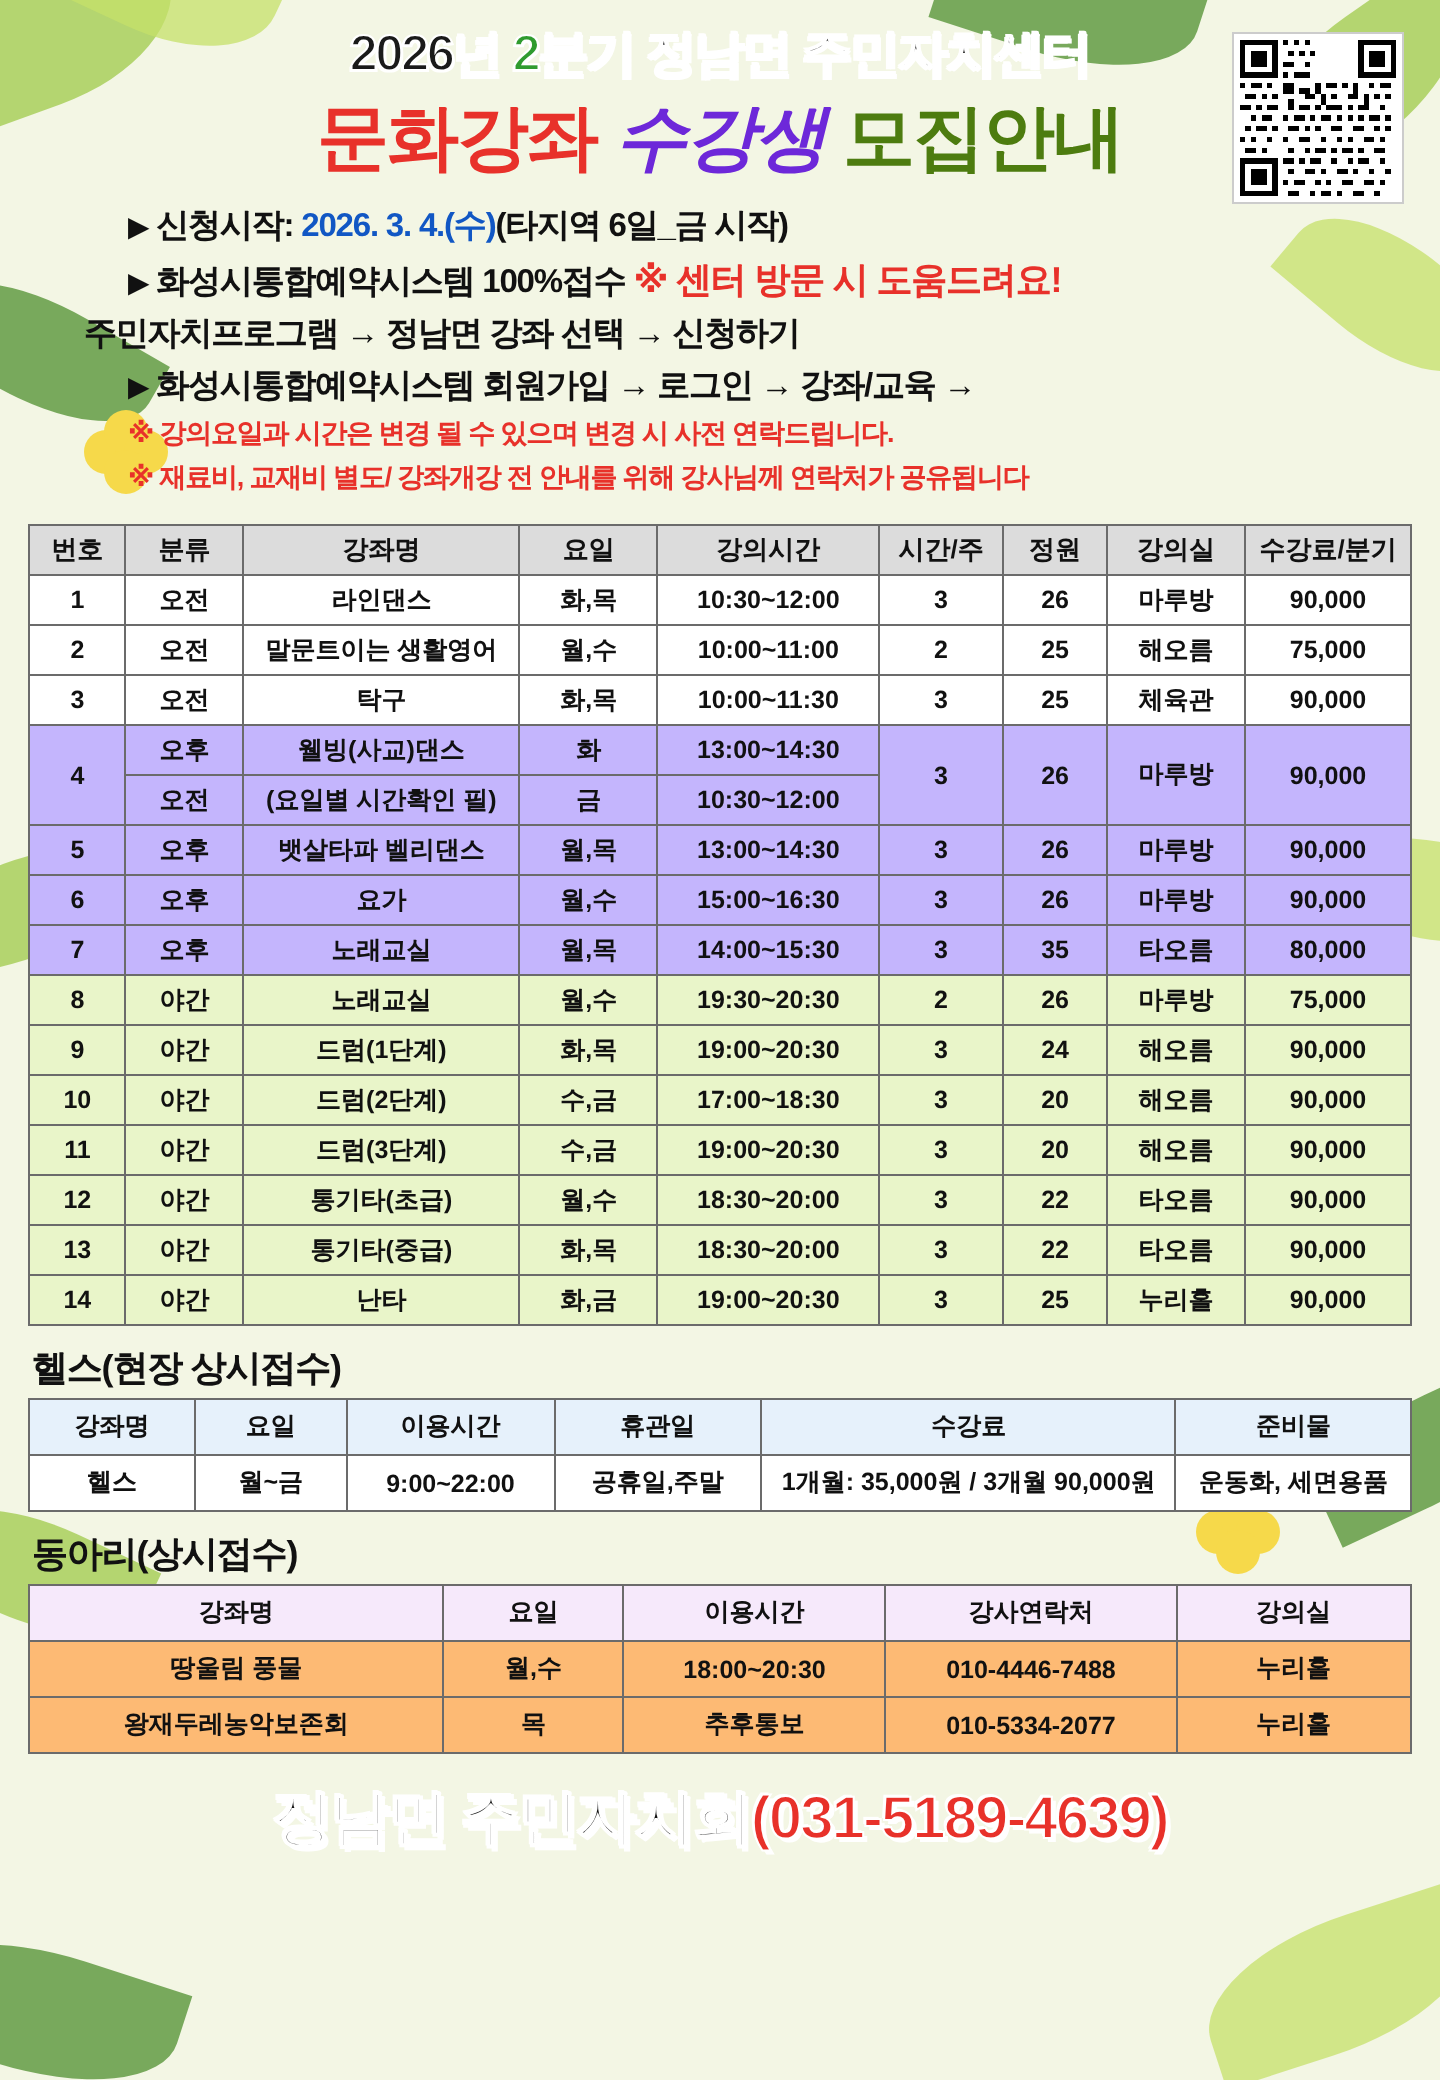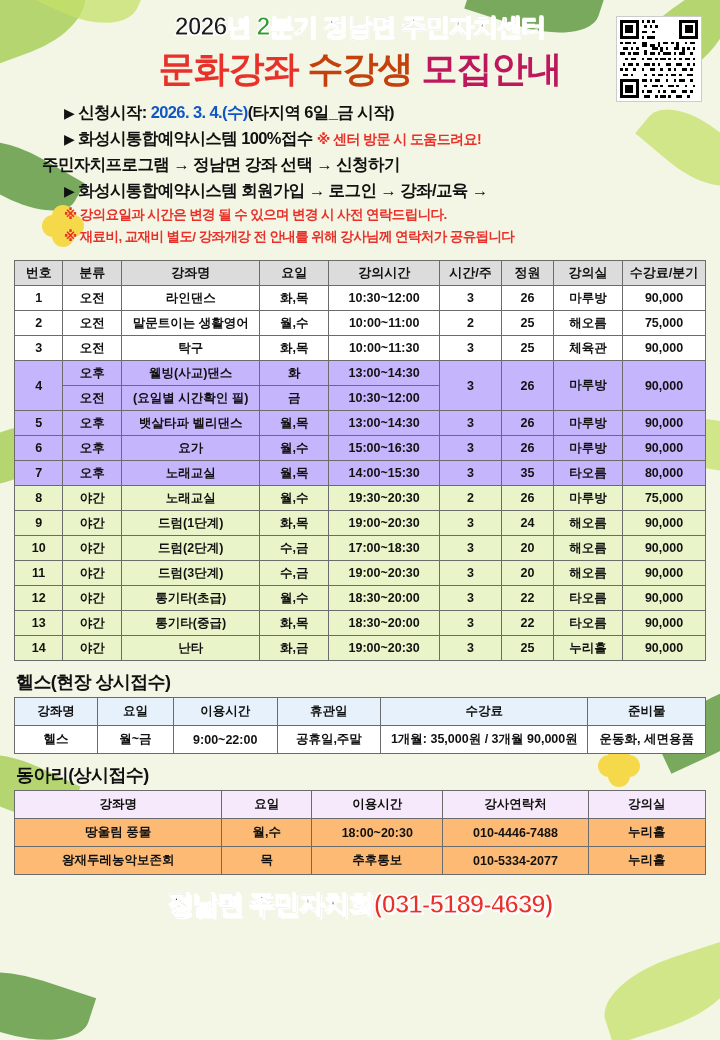--- a/index.html
+++ b/index.html
@@ -24,22 +24,22 @@
   .hdr { text-align:center; position:relative; }
   .hdr-line1 {
     font-size: 25px; font-weight:bold; letter-spacing:-1px;
     -webkit-text-stroke: 1px #fff;
     text-shadow: 1px 1px 0 #fff, -1px 1px 0 #fff;
   }
   .hdr-line1 .b { color:#1a1a1a; }
   .hdr-line1 .g { color:#2f9b2f; }
   .hdr-line2 { font-size: 36px; font-weight:bold; letter-spacing:-1px; margin-top:2px; }
   .hdr-line2 .r { color:#e8312a; }
-  .hdr-line2 .b { color:#c2410c; }
-  .hdr-line2 .o { color:#be185d; }
+  .hdr-line2 .b { color:#6d28d9;font-style:italic; }
+  .hdr-line2 .o { color:#4d7c0f; }
 
   .qr {
     position:absolute; right: 4px; top: 6px;
     width: 86px; height: 86px; background:#fff; padding:3px; border:1px solid #ccc;
     z-index: 5;
   }
   .qr canvas, .qr .qrgrid { width:100%; height:100%; display:block; }
 
   
   .notices { margin-top:8px; padding-left: 6px; }
@@ -71,21 +71,21 @@
     padding: 5px 3px; color:#111; height: 28px; font-weight:bold;
   }
   .health-tbl th { background:#e6f1fb; }
   .health-tbl td { background:#ffffff; }
   .club-tbl th { background:#f6e9fb; }
   .club-tbl td { background:#fdba74; }
 
   
   .footer {
     text-align:center; margin-top: 12px;
-    font-size: 26px; font-weight:bold; letter-spacing:-1px;
+    font-size: 30px; font-weight:bold; letter-spacing:-1px;
     -webkit-text-stroke: 1px #fff;
     text-shadow: 2px 2px 0 #fff, -1px -1px 0 #fff;
   }
   .footer .b { color:#111; }
   .footer .r { color:#e8312a; }
 </style>
 </head>
 <body>
 
 <div class="leaf" style="left:-30px; top:-20px; width:120px; height:70px; transform:rotate(-20deg);"></div>
@@ -255,21 +255,21 @@
   </div>
 
   <div class="notices">
     <div class="nline">
       <span class="tri">▶</span>
       <span>신청시작: </span><span class="blue">2026. 3. 4.(수)</span><span>(타지역 6일_금 시작)</span>
     </div>
     <div class="nline">
       <span class="tri">▶</span>
       <span>화성시통합예약시스템 100%접수</span>
-      <span class="red" style="font-size:14px;">※ 센터 방문 시 도움드려요!</span>
+      <span class="red" style="font-size:18px;">※ 센터 방문 시 도움드려요!</span>
     </div>
     <div class="nline indent">
       <span>주민자치프로그램 → 정남면 강좌 선택 → 신청하기</span>
     </div>
     <div class="nline">
       <span class="tri">▶</span>
       <span>화성시통합예약시스템 회원가입 → 로그인 → 강좌/교육 →</span>
     </div>
     <div class="nline small">
       <span class="red">※</span>

